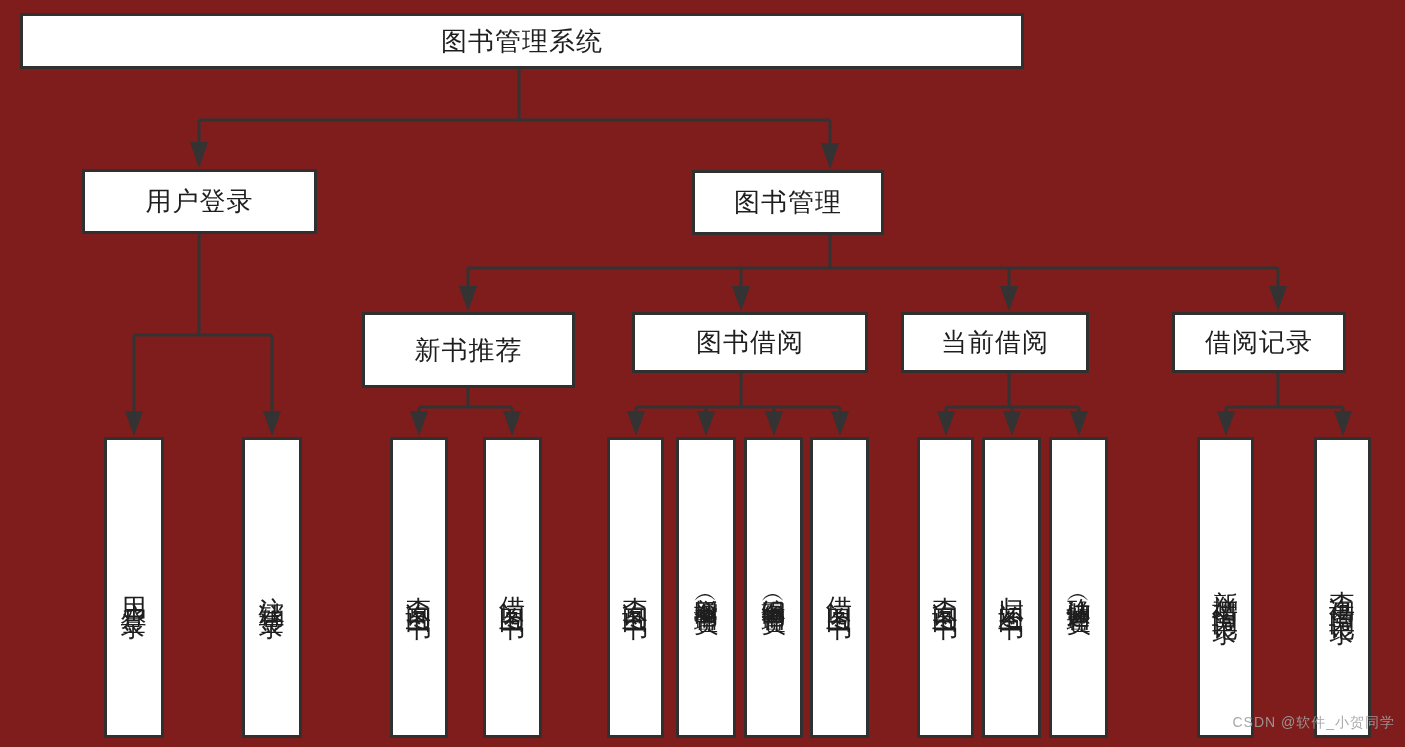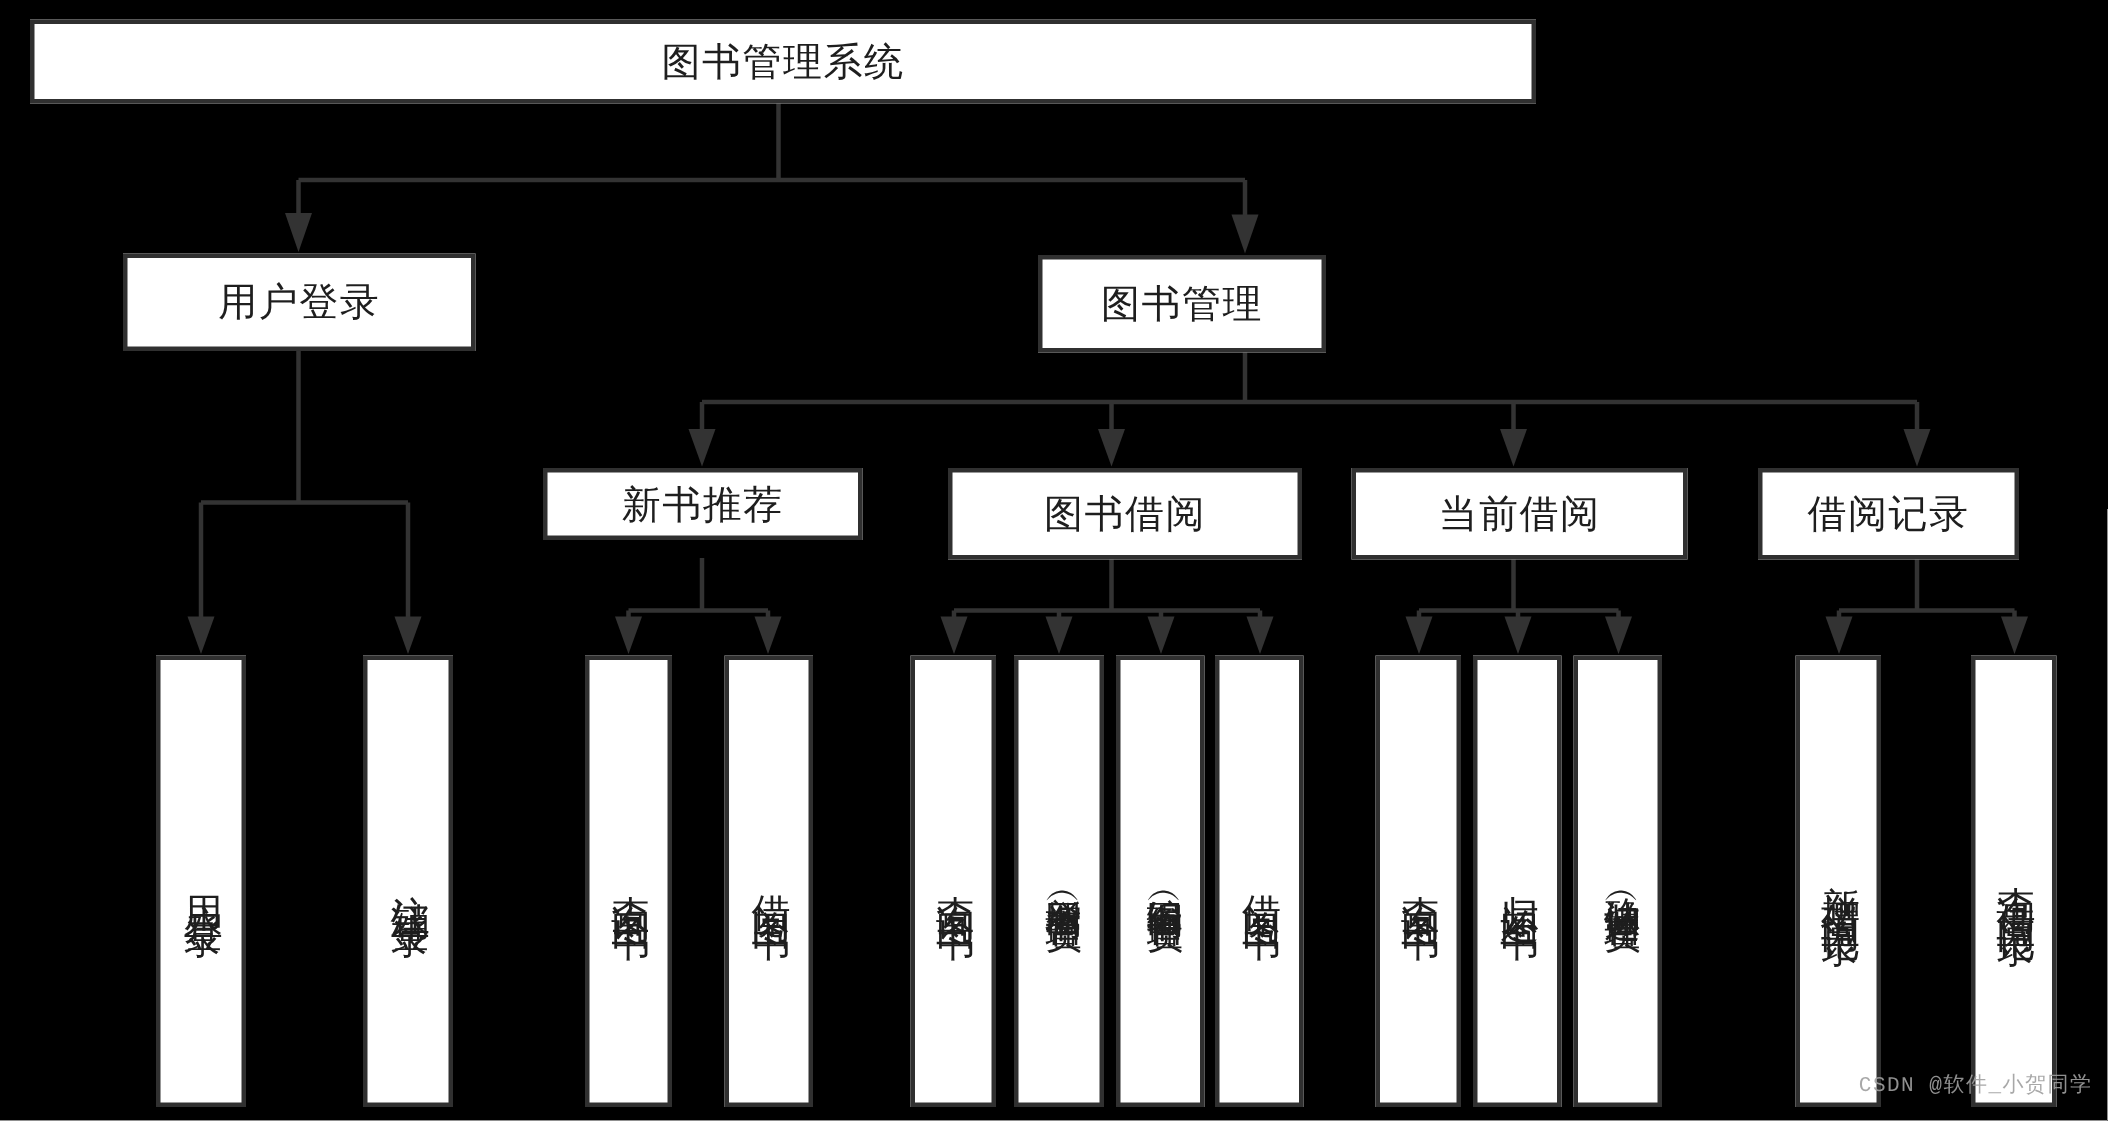--- a/index.html
+++ b/index.html
@@ -1,21 +1,21 @@
 <!DOCTYPE html>
 <html><head>
 <meta charset="utf-8">
 <style>
   html, body { margin: 0; padding: 0; background: #ffffff; }
   .stage {
     position: relative;
     width: 1405px;
     height: 747px;
-    background: #000000;
-    font-family: Liberation Mono, monospace;
+    background: #7f1d1d;
+    font-family: Liberation Sans, sans-serif;
     overflow: hidden;
   }
   .wires {
     position: absolute;
     left: 0; top: 0;
     width: 1405px; height: 747px;
     z-index: 1;
   }
   .node {
     position: absolute;
@@ -111,23 +111,23 @@
       <polygon points="1217,411 1235,411 1226,436"></polygon>
       <polygon points="1334,411 1352,411 1343,436"></polygon>
     </g>
   </svg>
 
   <div class="node" style="left:20px; top:13px; width:1004px; height:56px;">图书管理系统</div>
 
   <div class="node" style="left:82px; top:169px; width:235px; height:65px;">用户登录</div>
   <div class="node" style="left:692px; top:170px; width:192px; height:65px;">图书管理</div>
 
-  <div class="node" style="left:362px; top:312px; width:213px; height:48px;">新书推荐</div>
+  <div class="node" style="left:362px; top:312px; width:213px; height:76px;">新书推荐</div>
   <div class="node" style="left:632px; top:312px; width:236px; height:61px;">图书借阅</div>
-  <div class="node" style="left:901px; top:312px; width:224px; height:61px;">当前借阅</div>
+  <div class="node" style="left:901px; top:312px; width:188px; height:61px;">当前借阅</div>
   <div class="node" style="left:1172px; top:312px; width:174px; height:61px;">借阅记录</div>
 
   <div class="leaf" style="left:104px; top:437px; width:60px; height:301px;">
     <span class="vtext">用户登录</span>
   </div>
   <div class="leaf" style="left:242px; top:437px; width:60px; height:301px;">
     <span class="vtext">注销登录</span>
   </div>
 
   <div class="leaf" style="left:390px; top:437px; width:58px; height:301px;">

